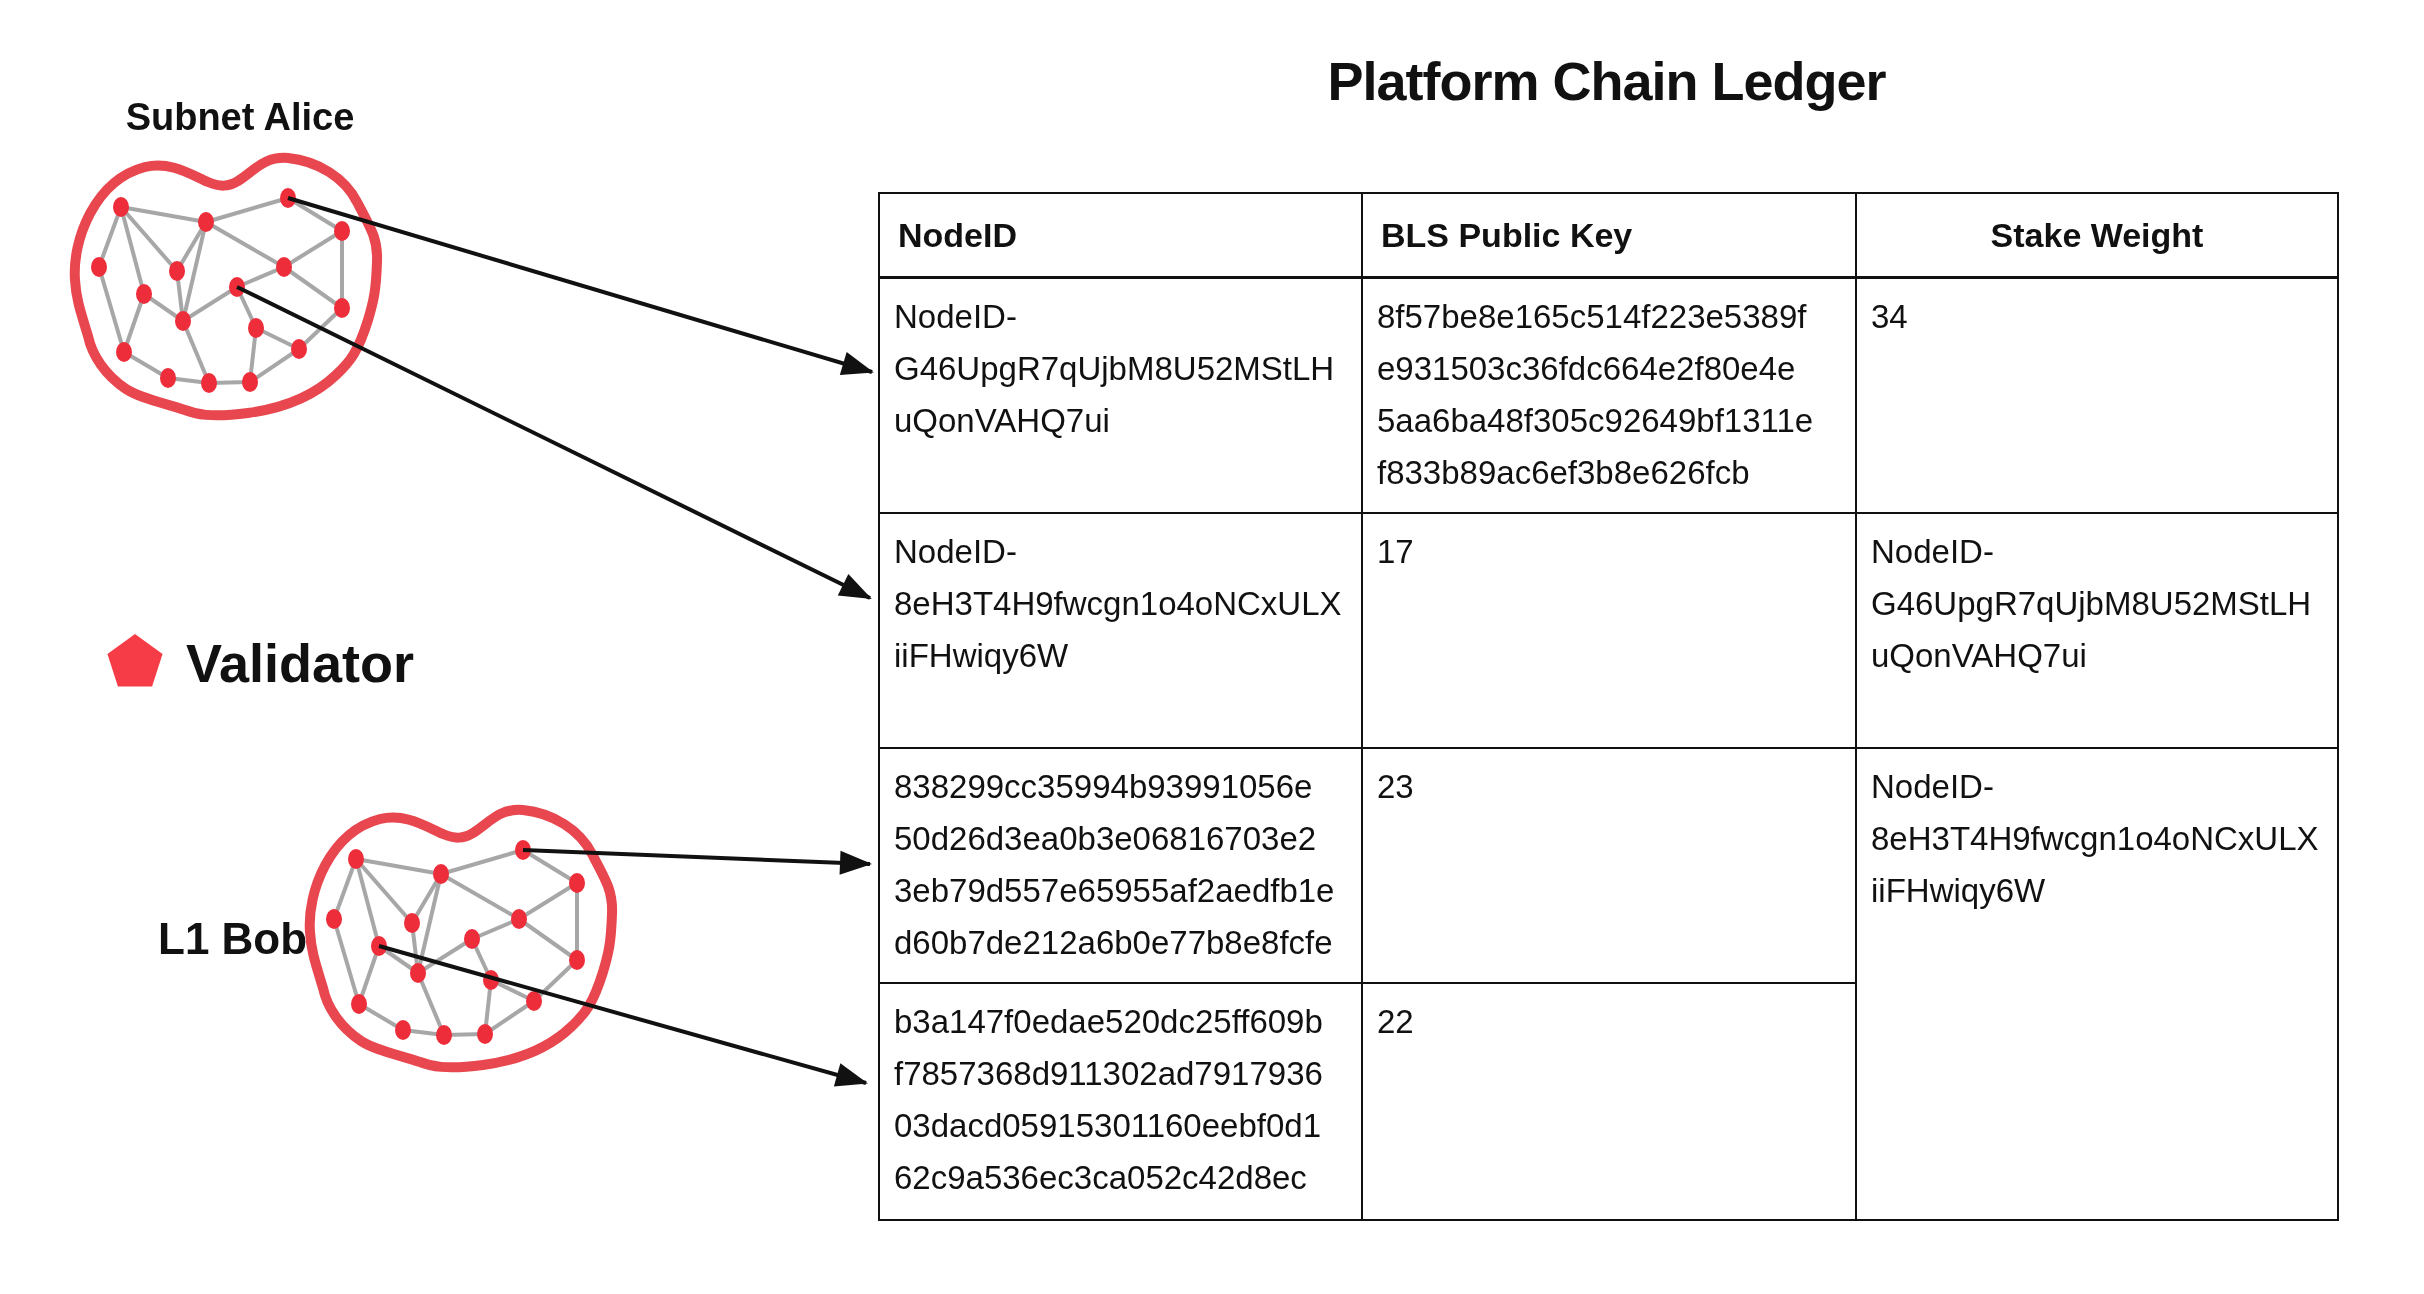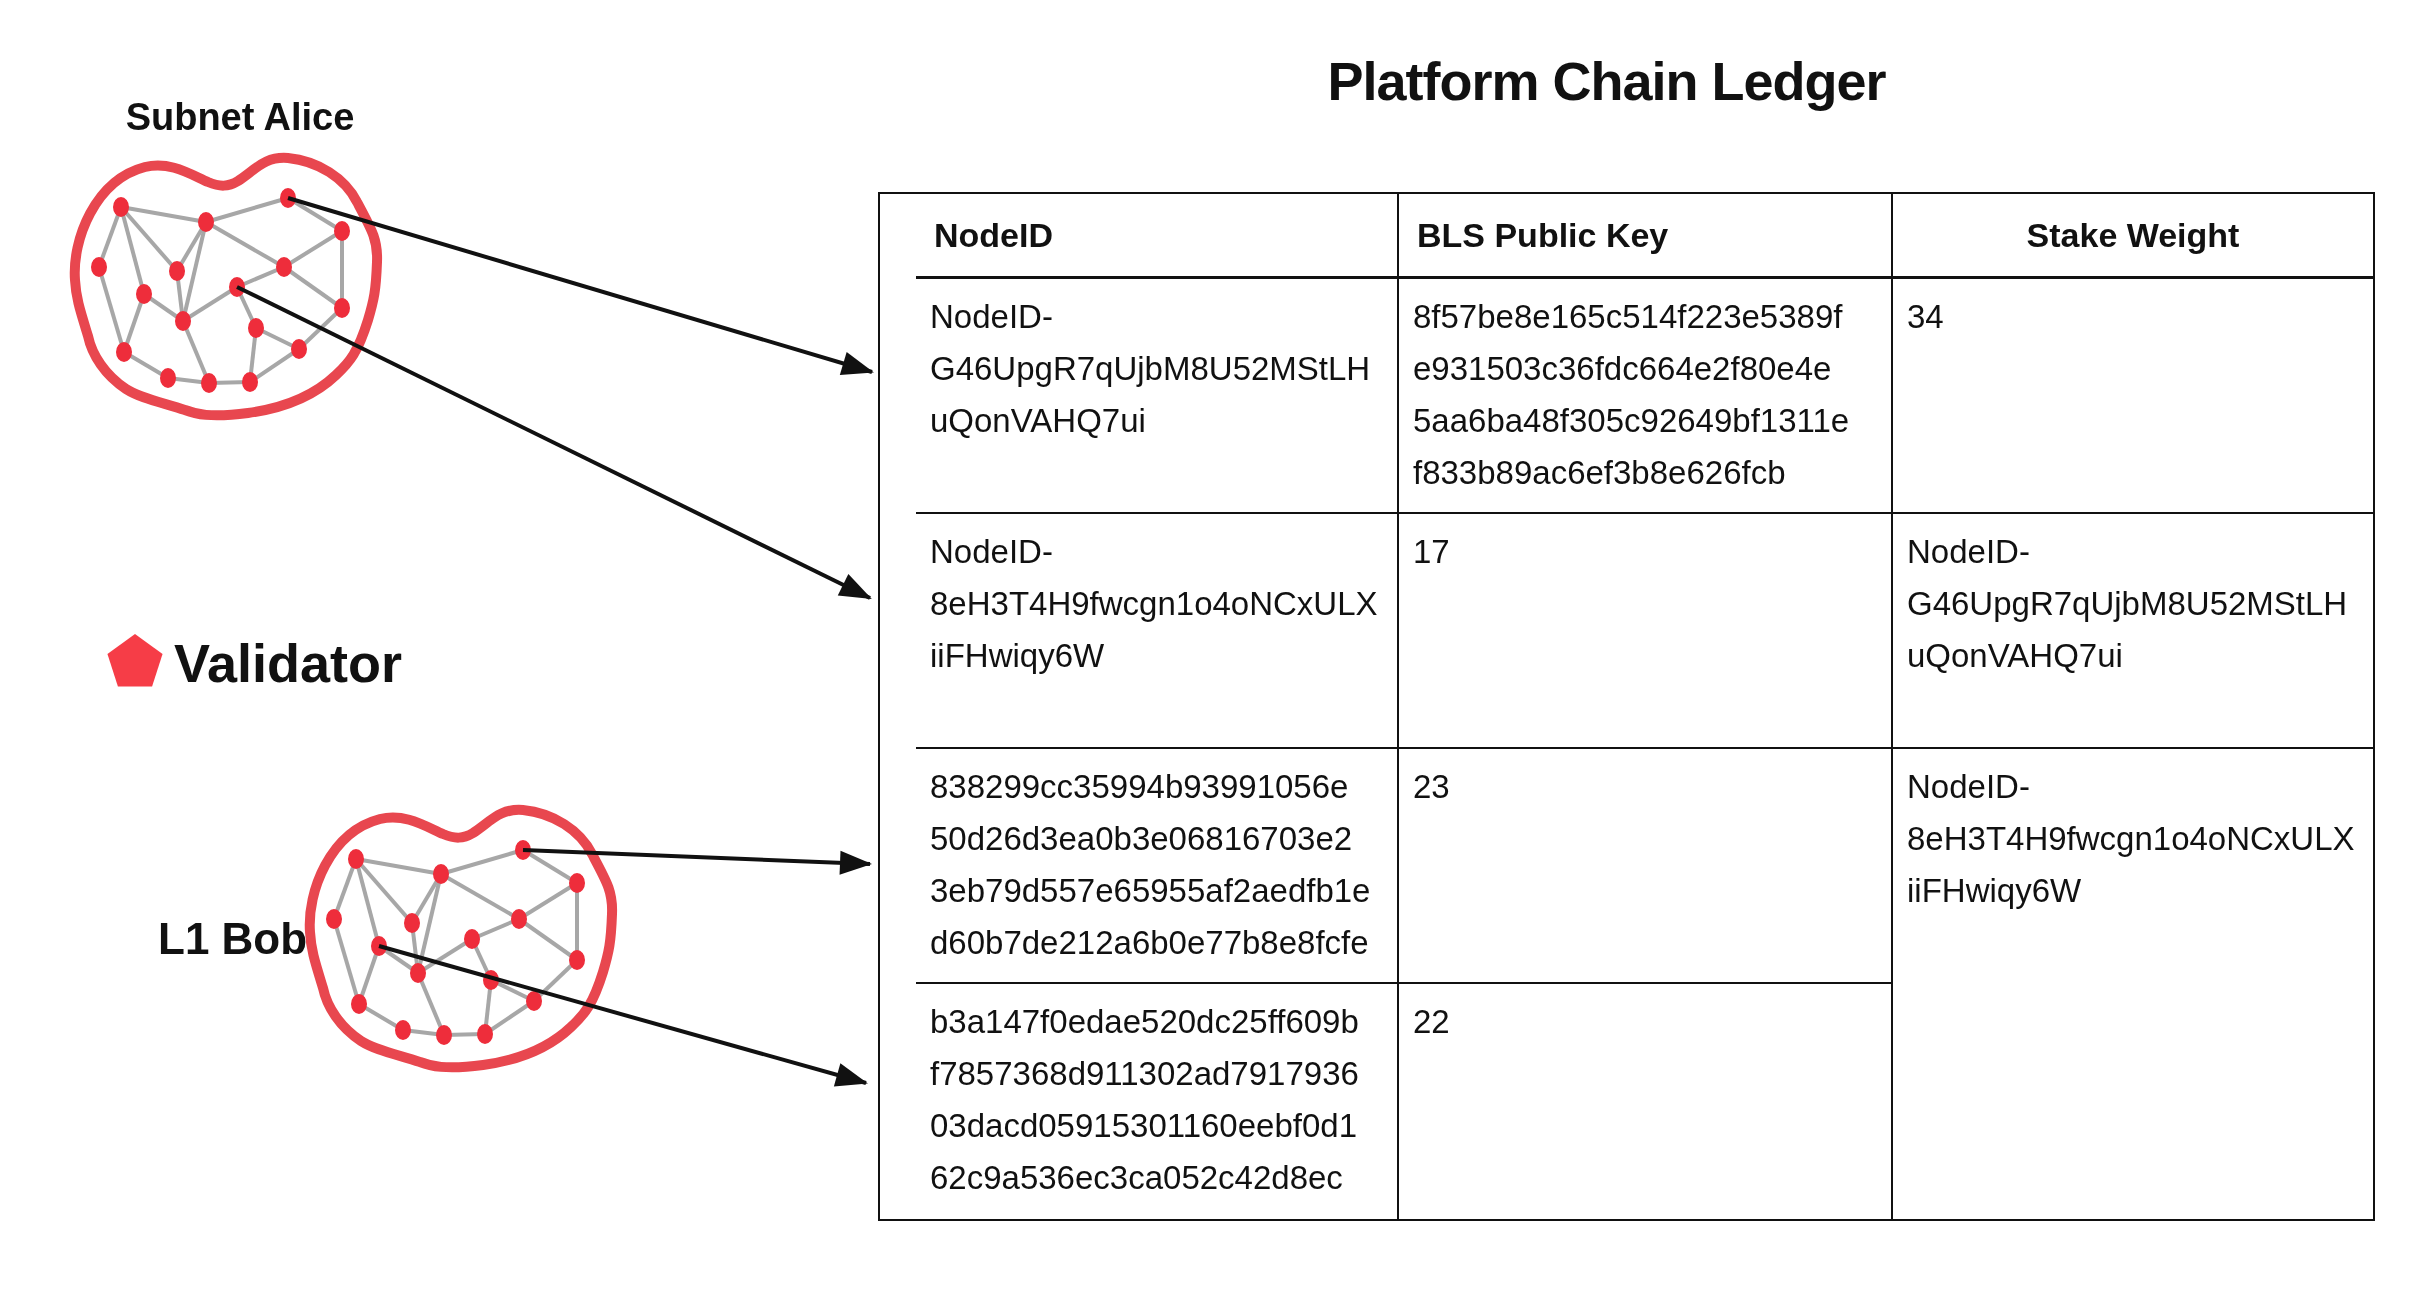--- a/index.html
+++ b/index.html
@@ -10,28 +10,28 @@
   
   #page-title{
     position:absolute;left:878px;top:50px;width:1457px;
     text-align:center;font-size:54px;font-weight:700;letter-spacing:-1px;
   }
   
   .net-label{position:absolute;font-weight:700;}
   #label-subnet-alice{left:115px;top:96px;width:250px;text-align:center;font-size:38px;}
   #label-l1-bob{left:158px;top:914px;font-size:44px;text-align:center;}
   
-  #legend{position:absolute;left:106px;top:634px;display:flex;align-items:center;gap:10px;}
+  #legend{position:absolute;left:106px;top:634px;display:flex;align-items:center;gap:22px;}
   #legend .pent{width:58px;height:58px;display:block;}
   #legend .txt{font-size:54px;font-weight:700;line-height:1;}
   
   #ledger-table{
     position:absolute;left:878px;top:192px;
     display:grid;grid-template-columns:483px 494px 480px;grid-template-rows:85px repeat(4,235px);
-    border:2px solid var(--table-border,#111);background:#fff;padding-left:36px;
+    border:2px solid var(--table-border,#111);background:#fff;
   }
   #ledger-table > div{
     box-sizing:border-box;
     border-right:2px solid var(--table-border,#111);
     border-bottom:2px solid var(--table-border,#111);
   }
   #ledger-table > div:nth-child(3n){border-right:none;}
   #ledger-table > div:nth-last-child(-n+3){border-bottom:none;}
   .th{
     display:flex;align-items:center;padding:0 18px;

